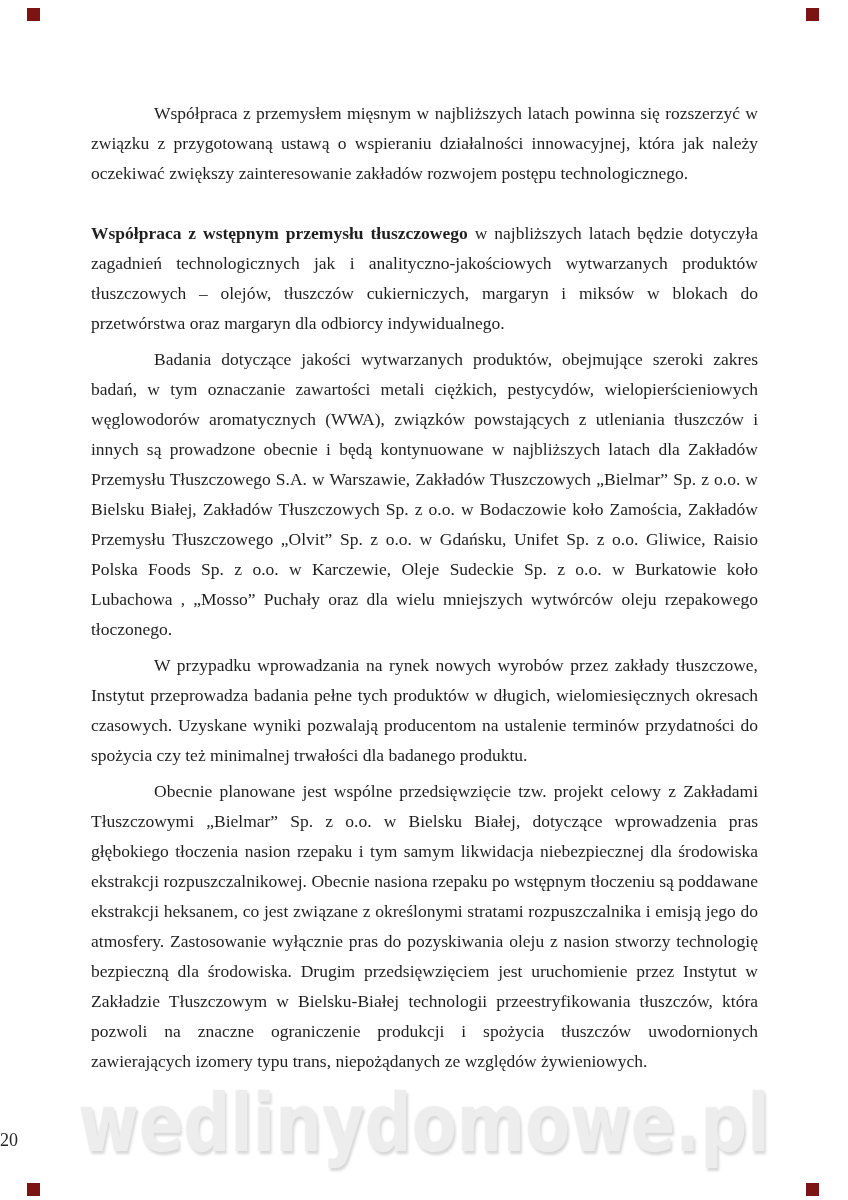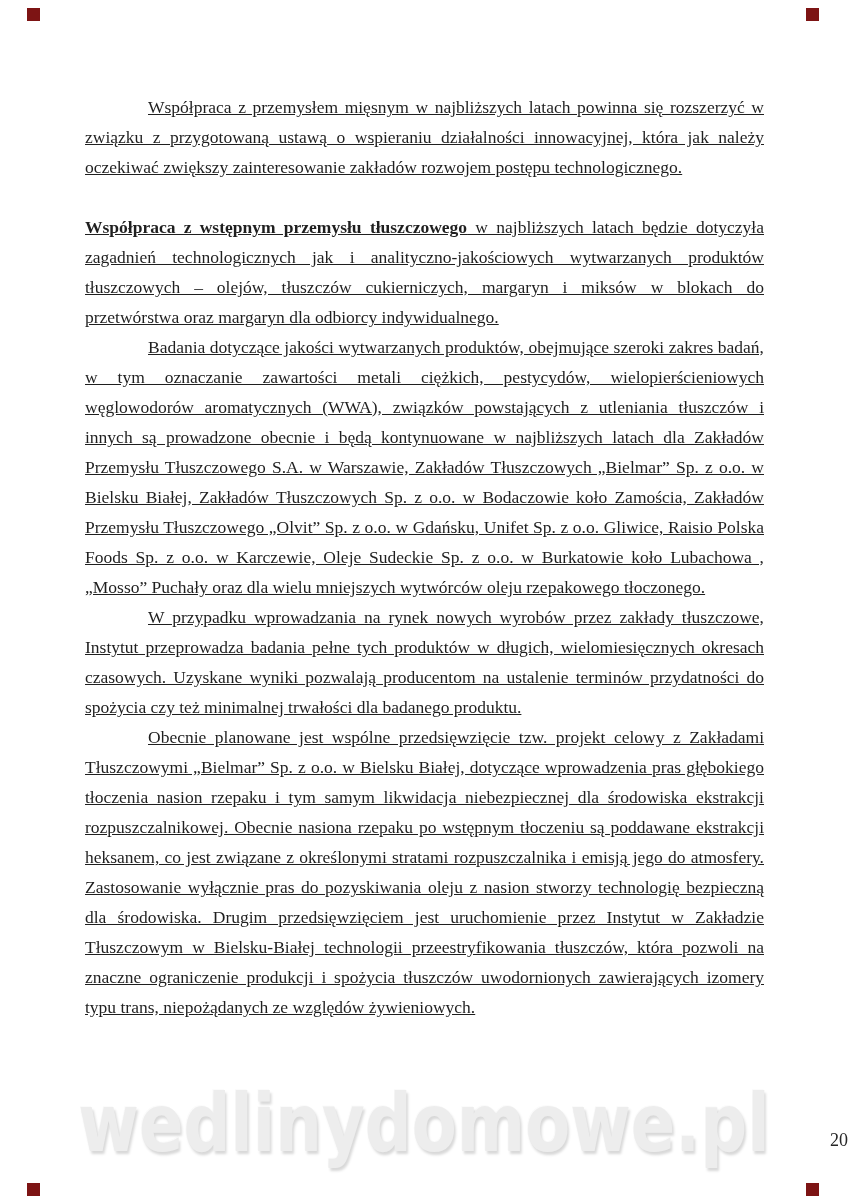--- a/index.html
+++ b/index.html
@@ -19,23 +19,22 @@
     position: absolute;
     left: 85px;
     top: 92px;
     width: 679px;
     font-size: 17.5px;
     line-height: 30px;
     text-align: justify;
     color: #1f1f1f;
   }
   .body-text p {
-    margin: 0;
+    margin: 6px;
     text-indent: 63px;
-    text-decoration: underline;
   }
   .body-text p.heading-par {
     text-indent: 0;
     margin-top: 30px;
   }
   .watermark {
     position: absolute;
     top: 1084px;
     left: 50%;
     transform: translateX(-50%) scaleX(0.82);
@@ -48,21 +47,21 @@
     color: #ededed;
     text-shadow: 2px 3px 3px #d8d8d8, -1px -1px 0 #fbfbfb;
     user-select: none;
     z-index: 1;
   }
   .page-number {
     position: absolute;
     top: 1128px;
     left: 0;
     width: 100%;
-    text-align: right;
+    text-align: left;
     font-size: 18px;
     line-height: 24px;
     color: #262626;
     z-index: 2;
   }
   .corner-mark {
     position: absolute;
     width: 13px;
     height: 13px;
     background: #7d1414;

